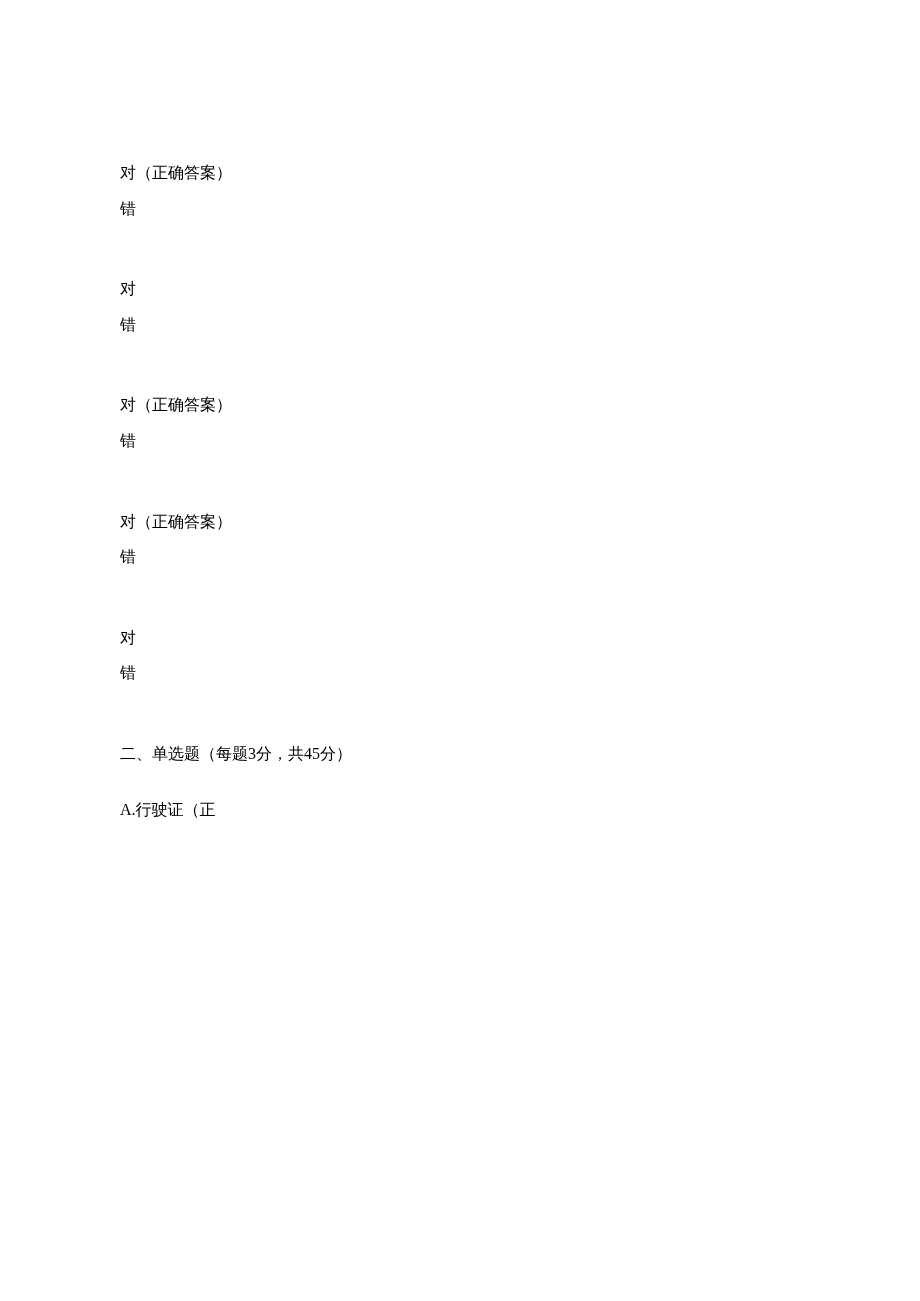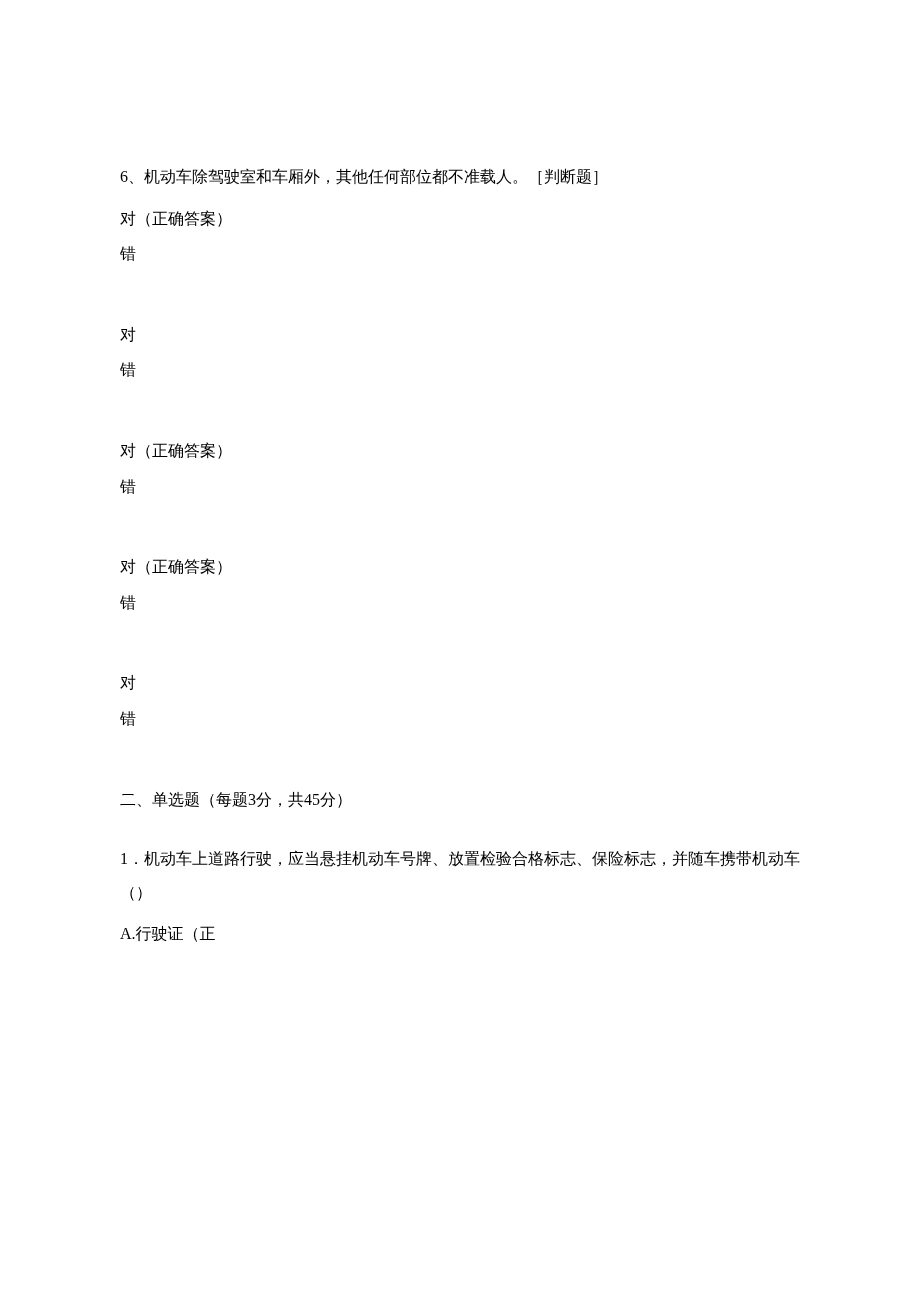--- a/index.html
+++ b/index.html
@@ -35,23 +35,20 @@
       margin-top: 16px;
     }
     .multiline-wrap {
       line-height: 2.1;
     }
   </style>
 </head>
 <body>
 
 <div class="question-block">
-  <div class="question-text">
-    <span>6、</span><span>机动车除驾驶室和车厢外，其他任何部位都不准载人。［判断题］</span>
-  </div>
   <div class="answer-option">
     <span>对</span><span class="correct-marker">（正确答案）</span>
   </div>
   <div class="answer-option">
     <span>错</span>
   </div>
 </div>
 
 <div class="question-block">
   <div class="answer-option">
@@ -87,19 +84,16 @@
   <div class="answer-option">
     <span>错</span>
   </div>
 </div>
 
 <div class="section-header">
   <span>二、单选题（每题3分，共45分）</span>
 </div>
 
 <div class="question-block">
-  <div class="question-text multiline-wrap">
-    <span>1．</span><span>机动车上道路行驶，应当悬挂机动车号牌、放置检验合格标志、保险标志，并随车携带机动车（）</span>
-  </div>
   <div class="answer-option">
     <span>A.行驶证</span><span class="correct-marker">（正</span>
   </div>
 </div>
 
 </body></html>

